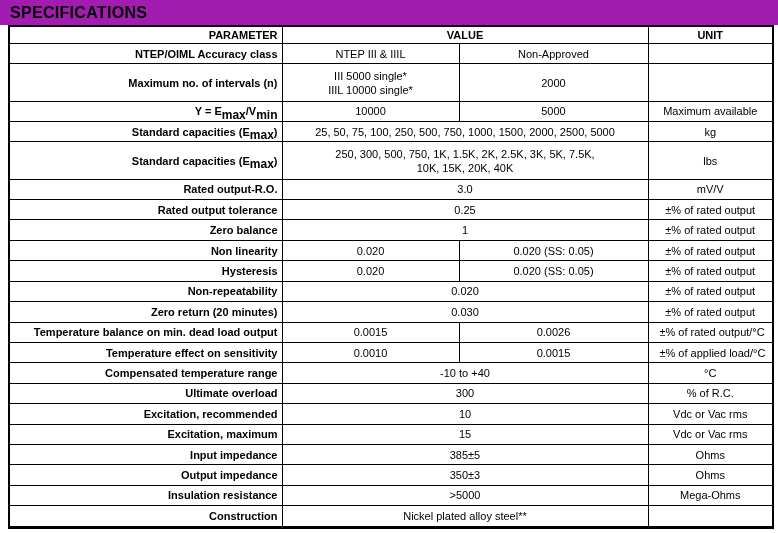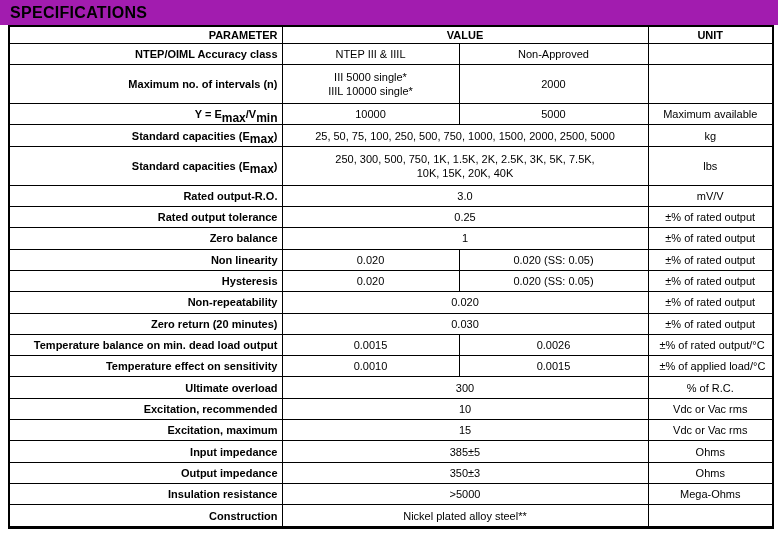--- a/index.html
+++ b/index.html
@@ -178,20 +178,25 @@
           <td class="val">0.0026</td>
           <td class="unit">±% of rated output/°C</td>
         </tr>
         <tr>
           <td class="param">Temperature effect on sensitivity</td>
           <td class="val">0.0010</td>
           <td class="val">0.0015</td>
           <td class="unit">±% of applied load/°C</td>
         </tr>
         <tr>
+          <td class="param">Compensated temperature range</td>
+          <td class="val" colspan="2">-10 to +40</td>
+          <td class="unit">°C</td>
+        </tr>
+        <tr>
           <td class="param">Ultimate overload</td>
           <td class="val" colspan="2">300</td>
           <td class="unit">% of R.C.</td>
         </tr>
         <tr>
           <td class="param">Excitation, recommended</td>
           <td class="val" colspan="2">10</td>
           <td class="unit">Vdc or Vac rms</td>
         </tr>
         <tr>

